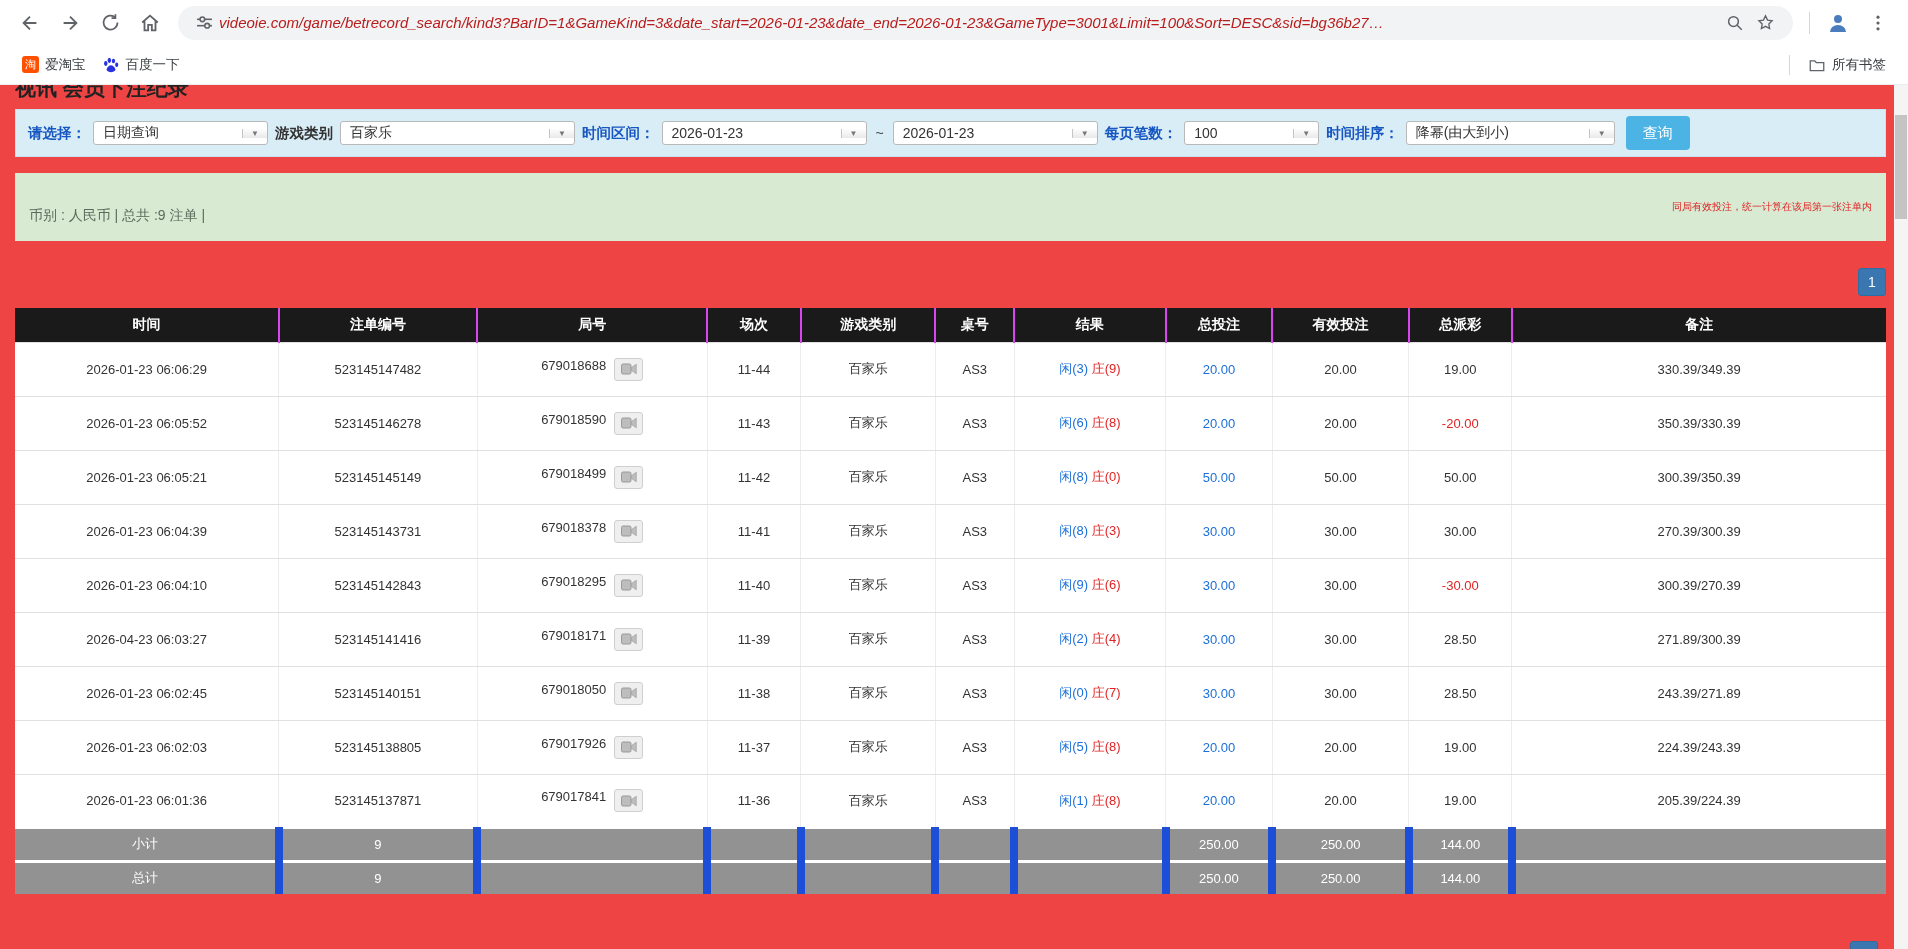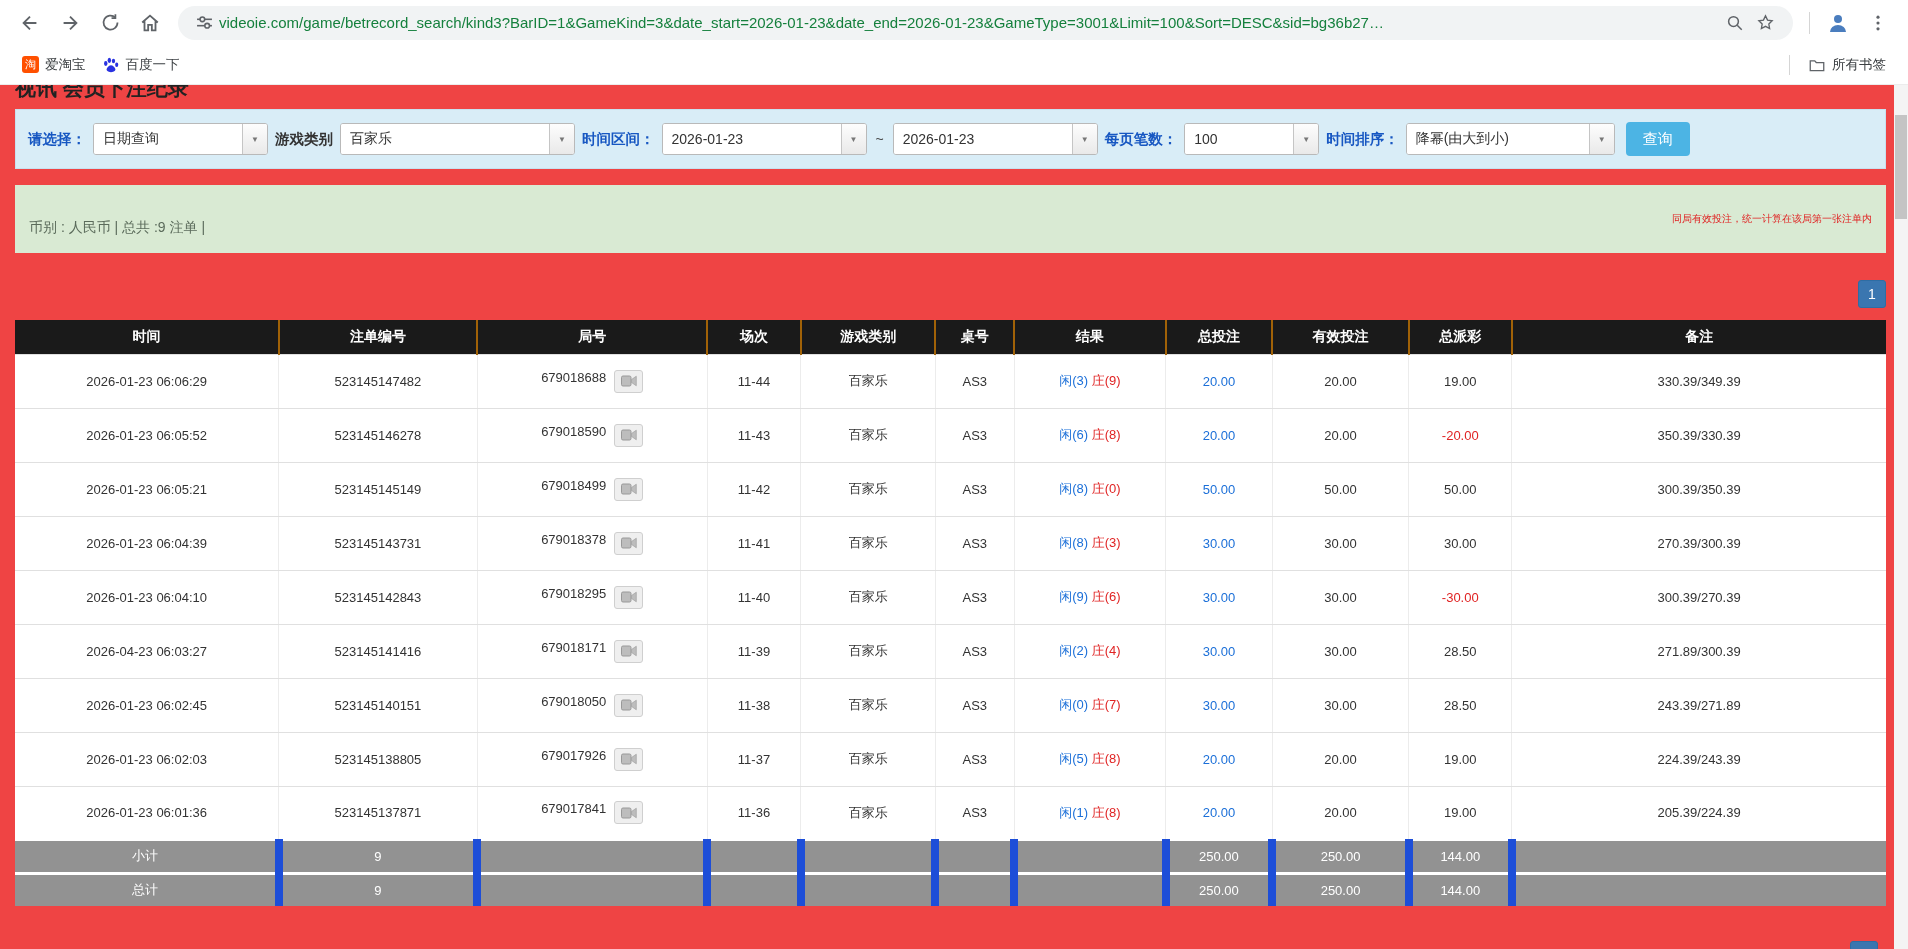--- a/index.html
+++ b/index.html
@@ -5,21 +5,21 @@
   * { margin:0; padding:0; box-sizing:border-box; }
   html,body { width:1908px; height:949px; overflow:hidden; background:#fff;
     font-family:"Liberation Sans","DejaVu Sans",sans-serif; }
 
   
   .toolbar { height:45px; display:flex; align-items:center; padding:0 10px; background:#fff; }
   .nav-btn { width:34px; height:34px; border:none; background:transparent; border-radius:50%;
     display:flex; align-items:center; justify-content:center; margin:0 3px; cursor:pointer; }
   .url-bar { flex:1; height:34px; background:#f1f3f4; border-radius:17px; display:flex;
     align-items:center; padding:0 12px; margin:0 8px; min-width:0; }
-  .url-text { flex:1; font-size:15px; color:#15803d; white-space:nowrap; overflow:hidden; }
+  .url-text { flex:1; font-size:15px; color:#b91c1c; white-space:nowrap; overflow:hidden;font-style:italic; }
   .url-icon { display:flex; align-items:center; margin:0 6px; }
   .tb-divider { width:1px; height:22px; background:#d5d5d5; margin:0 8px; }
 
   .bookmarks-bar { height:40px; display:flex; align-items:center; padding:0 14px;
     background:#fff; border-bottom:1px solid #ececec; }
   .bookmark { display:flex; align-items:center; gap:6px; padding:4px 8px; border-radius:6px;
     font-size:13.5px; color:#3c4043; cursor:pointer; white-space:nowrap; }
   .fav-taobao { width:17px; height:17px; background:#ff5000; color:#fff; border-radius:3px;
     font-size:11px; display:flex; align-items:center; justify-content:center; }
   .bm-spacer { flex:1; }
@@ -27,25 +27,25 @@
 
   
   .viewport { position:relative; height:864px; overflow:hidden; background:#ef4444; }
   .page { margin:0 22px 0 15px; position:relative; }
 
   .title-clip { height:14px; overflow:hidden; }
   .title-clip h1 { font-size:21px; font-weight:bold; color:#222; margin-top:-11px; white-space:nowrap; }
 
   
   .filter-bar { margin-top:10px; background:#d9edf7; border:1px solid #c8e1f0; display:flex;
-    align-items:center; padding:12px 12px; gap:7px; white-space:nowrap; }
+    align-items:center; padding:6px 12px; gap:7px; white-space:nowrap; }
   .flabel { font-weight:bold; color:#1757c2; font-size:14.5px; }
   .flabel.dark { color:#333; }
   .tilde { color:#444; font-size:14px; padding:0 2px; }
-  .combo { display:flex; height:32px; background:#fff; border:1px solid #b9b9b9; border-radius:3px; overflow:hidden; }
+  .combo { display:flex; height:24px; background:#fff; border:1px solid #b9b9b9; border-radius:3px; overflow:hidden;align-items:center; }
   .combo input { border:none; outline:none; padding:0 9px; font-size:14px; color:#333; background:#fff; }
   .combo .arrow { width:25px; display:flex; align-items:center; justify-content:center;
     background:linear-gradient(#fdfdfd,#e9e9e9); border-left:1px solid #c5c5c5;
     font-size:8px; color:#777; cursor:pointer; }
   .w-select input { width:148px; } .w-game input { width:208px; } .w-date input { width:178px; }
   .w-size input { width:108px; } .w-sort input { width:182px; }
   .search-btn { height:34px; padding:0 17px; background:#4cb4e4; color:#fff; border:none;
     border-radius:4px; font-size:15px; cursor:pointer; margin-left:4px; }
 
   
@@ -56,21 +56,21 @@
 
   
   .pagination-top { display:flex; justify-content:flex-end; margin:27px 0 12px; }
   .page-btn { width:28px; height:28px; background:#3a76b0; color:#fff; border:1px solid #2e6da4;
     border-radius:3px; font-size:14px; cursor:pointer; }
   .pagination-bottom { position:absolute; right:30px; top:856px; }
 
   
   table { width:100%; border-collapse:collapse; table-layout:fixed; }
   thead th { background:#1a1a1a; color:#fff; font-size:14px; font-weight:bold; height:34px;
-    border-right:2px solid #a16207; }
+    border-right:2px solid #d946ef; }
   thead th:last-child { border-right:none; }
   tbody td { height:54px; text-align:center; font-size:13px; color:#333; background:#fff;
     border-bottom:1px solid #e0e0e0; border-right:1px solid #ececec; overflow:hidden; }
   tbody td:last-child { border-right:none; }
   tbody tr:first-child td { border-top:1px solid #e0e0e0; }
   .round-wrap { display:inline-flex; align-items:flex-start; gap:8px; }
   .video-btn { width:29px; height:23px; background:#efefef; border:1px solid #cfcfcf; border-radius:3px;
     display:inline-flex; align-items:center; justify-content:center; cursor:pointer; }
   .player { color:#1b6fd8; }
   .banker { color:#e02323; }

